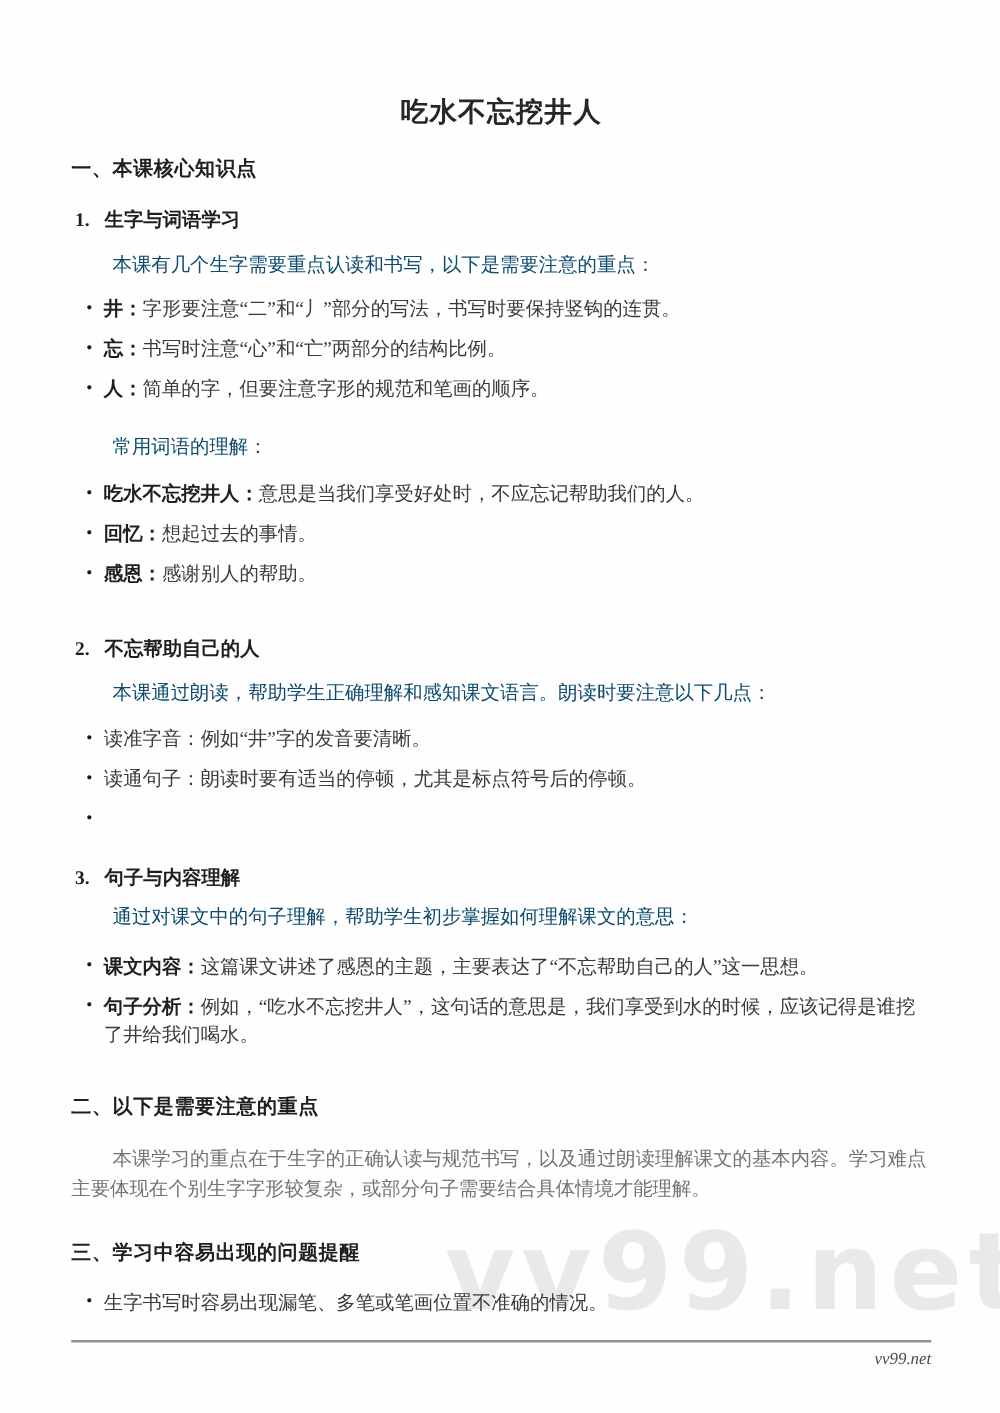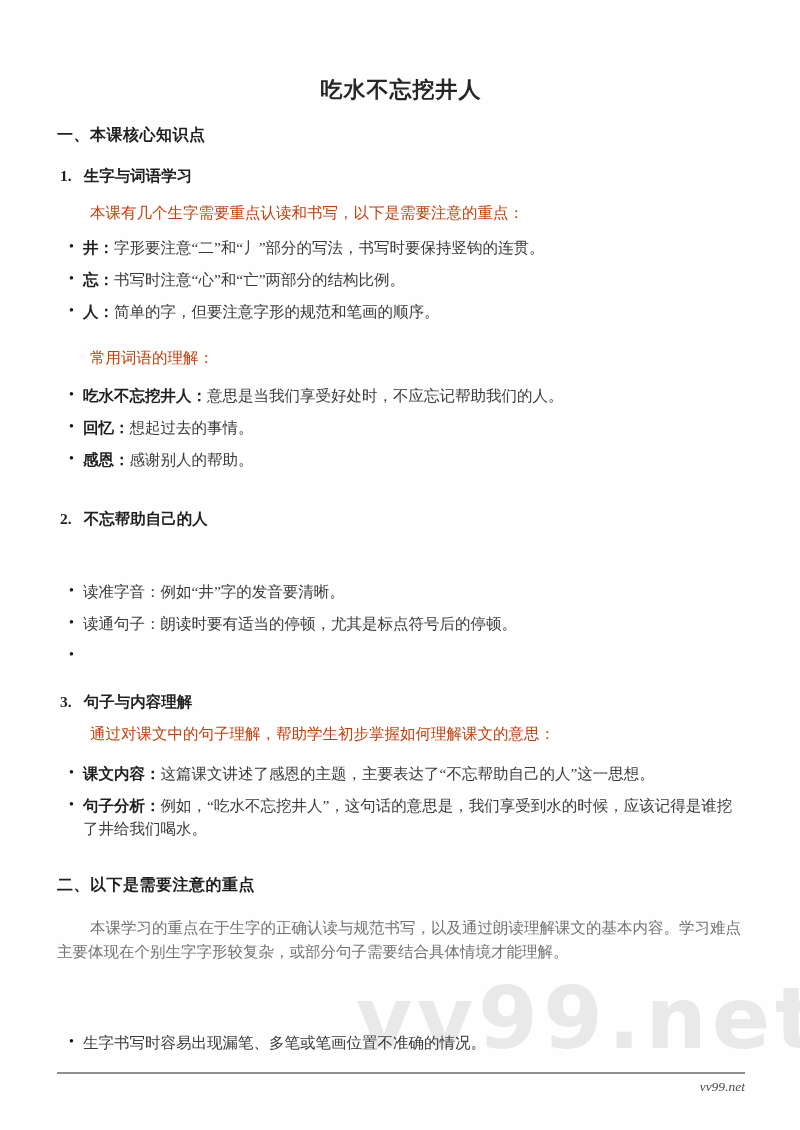--- a/index.html
+++ b/index.html
@@ -19,21 +19,21 @@
   .h-major{
     font-size:16px;font-weight:bold;color:#1f1f1f;letter-spacing:0.5px;
   }
   .h-sub{
     font-size:15.5px;font-weight:bold;color:#1f1f1f;
     display:flex;align-items:baseline;
   }
   .h-sub .num{margin-left:3px;font-weight:bold;}
   .h-sub .lbl{margin-left:12px;}
   .para{
-    font-size:15.5px;line-height:22px;text-indent:33px;color:#c2410c;
+    font-size:15.5px;line-height:22px;text-indent:33px;color:#0c4a6e;
   }
   .para2{
     font-size:15.5px;line-height:24px;text-indent:33px;color:#737373;
   }
   ul.blist{list-style:none;margin:0;padding:0;}
   ul.blist li{
     position:relative;
     padding-left:26px;
     font-size:15.5px;line-height:23px;
     margin-bottom:9px;
@@ -94,20 +94,21 @@
     <li><span class="dot">•</span><strong>吃水不忘挖井人：</strong><span>意思是当我们享受好处时，不应忘记帮助我们的人。</span></li>
     <li><span class="dot">•</span><strong>回忆：</strong><span>想起过去的事情。</span></li>
     <li><span class="dot">•</span><strong>感恩：</strong><span>感谢别人的帮助。</span></li>
   </ul>
 
   <div class="abs h-sub" style="top:509px">
     <span class="num">2.</span>
     <span class="lbl">不忘帮助自己的人</span>
   </div>
 
+  <div class="abs para" style="top:544px">本课通过朗读，帮助学生正确理解和感知课文语言。朗读时要注意以下几点：</div>
 
   <ul class="abs blist sp33" style="top:580px">
     <li><span class="dot">•</span><strong></strong><span>读准字音：例如“井”字的发音要清晰。</span></li>
     <li><span class="dot">•</span><strong></strong><span>读通句子：朗读时要有适当的停顿，尤其是标点符号后的停顿。</span></li>
     <li><span class="dot">•</span><strong></strong></li>
   </ul>
 
   <div class="abs h-sub" style="top:692px">
     <span class="num">3.</span>
     <span class="lbl">句子与内容理解</span>
@@ -117,20 +118,21 @@
 
   <ul class="abs blist sp12" style="top:762px">
     <li><span class="dot">•</span><strong>课文内容：</strong><span>这篇课文讲述了感恩的主题，主要表达了“不忘帮助自己的人”这一思想。</span></li>
     <li><span class="dot">•</span><strong>句子分析：</strong><span>例如，“吃水不忘挖井人”，这句话的意思是，我们享受到水的时候，应该记得是谁挖了井给我们喝水。</span></li>
   </ul>
 
   <div class="abs h-major" style="top:875px">二、以下是需要注意的重点</div>
 
   <div class="abs para2" style="top:916px">本课学习的重点在于生字的正确认读与规范书写，以及通过朗读理解课文的基本内容。学习难点主要体现在个别生字字形较复杂，或部分句子需要结合具体情境才能理解。</div>
 
+  <div class="abs h-major" style="top:992px">三、学习中容易出现的问题提醒</div>
 
   <ul class="abs blist" style="top:1031px">
     <li><span class="dot">•</span><strong></strong><span>生字书写时容易出现漏笔、多笔或笔画位置不准确的情况。</span></li>
   </ul>
 
   <div class="abs foot-rule"></div>
   <div class="abs foot-site">vv99.net</div>
 
 </div>
 

